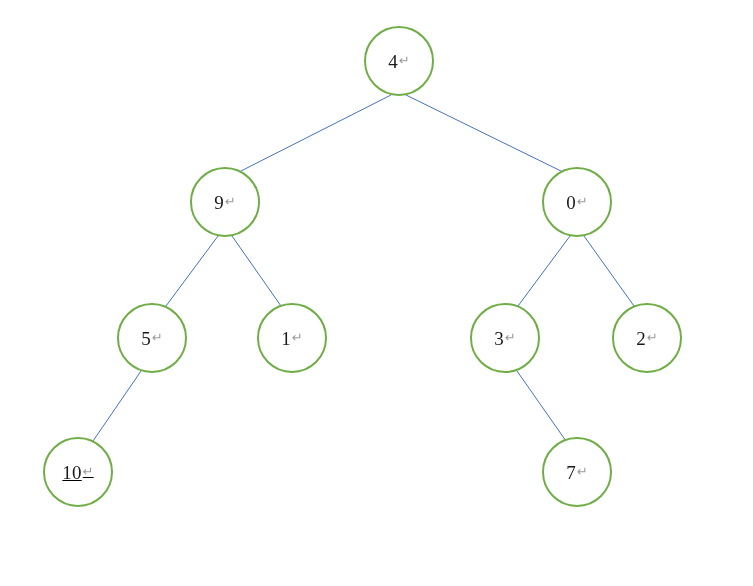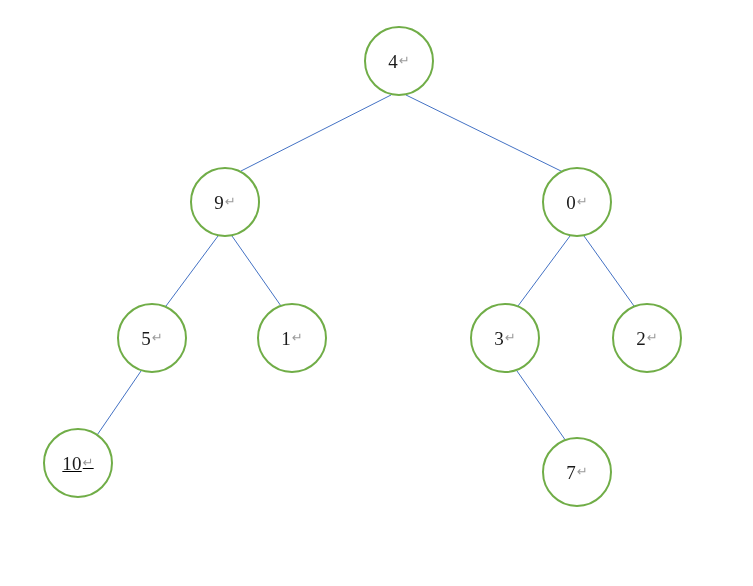--- a/index.html
+++ b/index.html
@@ -95,21 +95,21 @@
         <span class="pilcrow" style="color: rgb(154, 154, 154);">↵</span>
       </div>
       <div class="tree-node" style="left: 470px; top: 303px; width: 70px; height: 70px; border: 2.5px solid rgb(112, 173, 71); background: rgb(255, 255, 255);">
         <span class="node-label" style="color: rgb(26, 26, 26);">3</span>
         <span class="pilcrow" style="color: rgb(154, 154, 154);">↵</span>
       </div>
       <div class="tree-node" style="left: 612px; top: 303px; width: 70px; height: 70px; border: 2.5px solid rgb(112, 173, 71); background: rgb(255, 255, 255);">
         <span class="node-label" style="color: rgb(26, 26, 26);">2</span>
         <span class="pilcrow" style="color: rgb(154, 154, 154);">↵</span>
       </div>
-      <div class="tree-node" style="left: 43px; top: 428px; width: 70px; height: 70px; border: 2.5px solid rgb(112, 173, 71); background: rgb(255, 255, 255); text-decoration: underline;">
+      <div class="tree-node" style="left: 43px; top: 437px; width: 70px; height: 70px; border: 2.5px solid rgb(112, 173, 71); background: rgb(255, 255, 255); text-decoration: underline;">
         <span class="node-label" style="color: rgb(26, 26, 26);">10</span>
         <span class="pilcrow" style="color: rgb(154, 154, 154);">↵</span>
       </div>
       <div class="tree-node" style="left: 542px; top: 437px; width: 70px; height: 70px; border: 2.5px solid rgb(112, 173, 71); background: rgb(255, 255, 255);">
         <span class="node-label" style="color: rgb(26, 26, 26);">7</span>
         <span class="pilcrow" style="color: rgb(154, 154, 154);">↵</span>
       </div>
     </div>
 
 </div>

